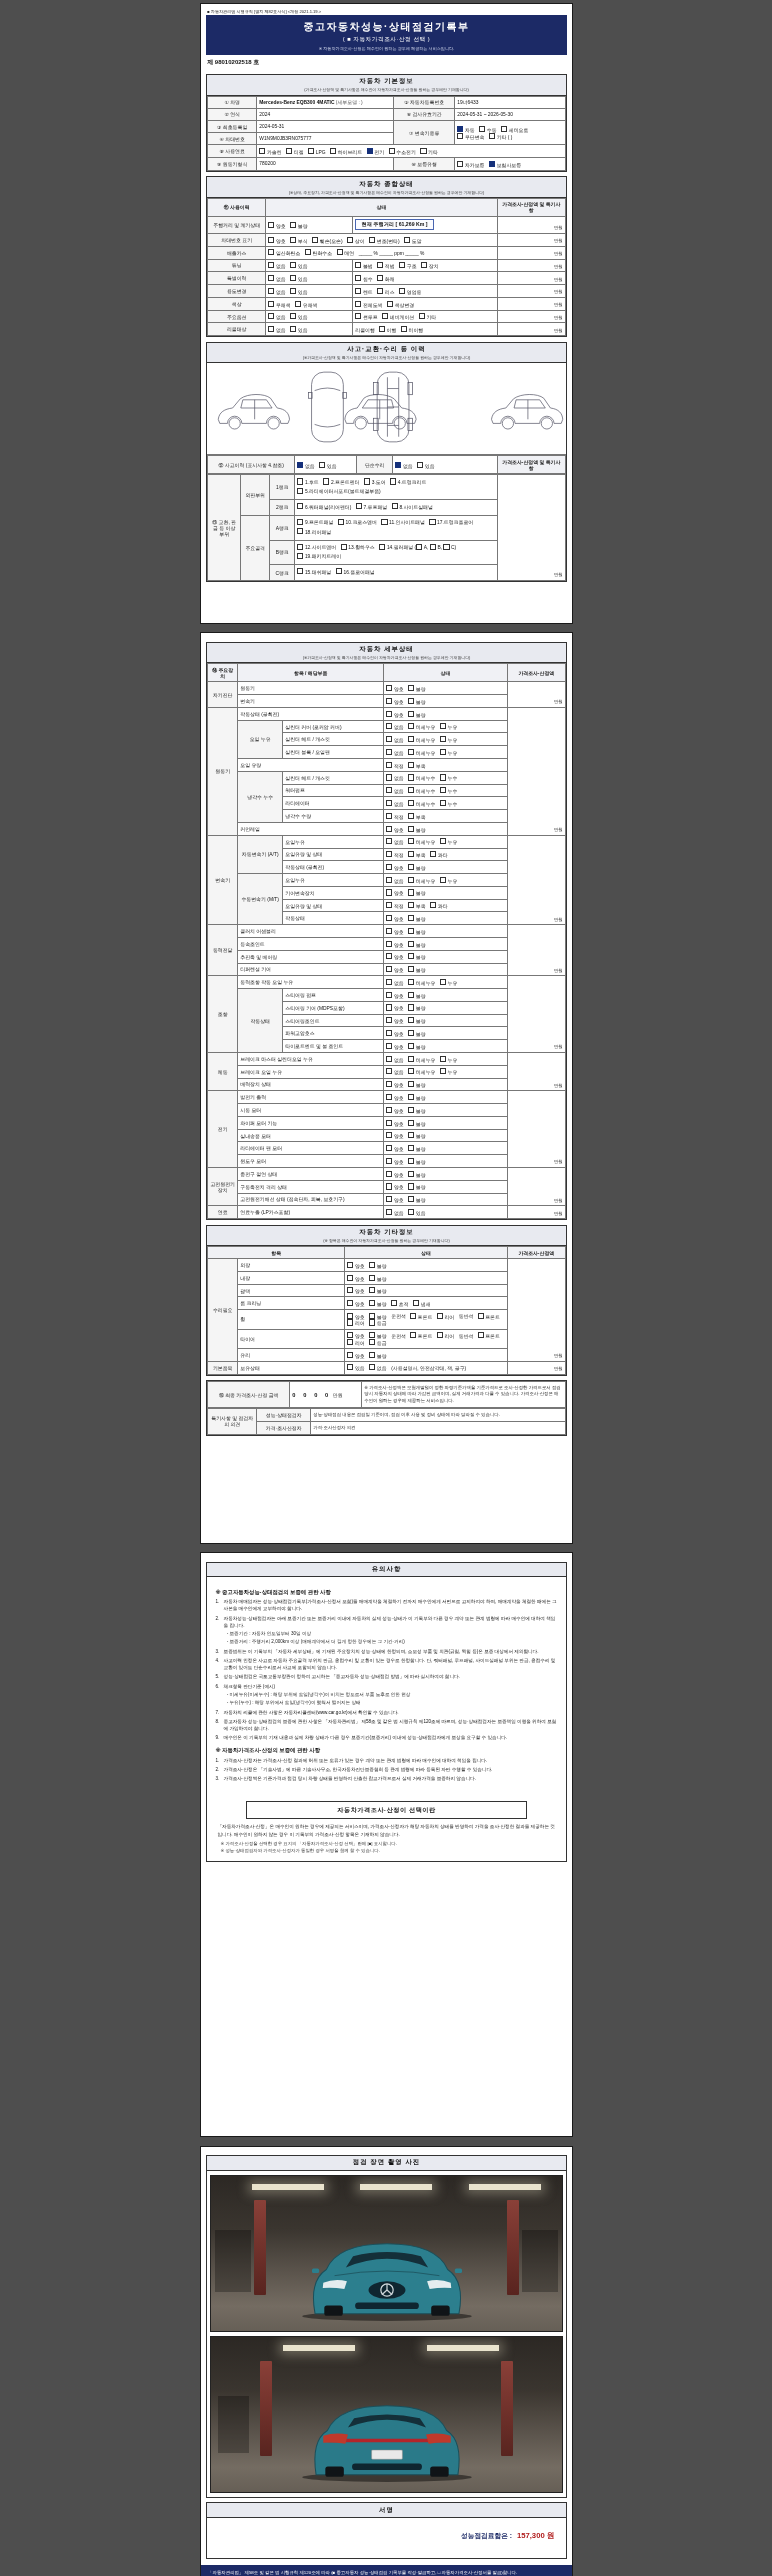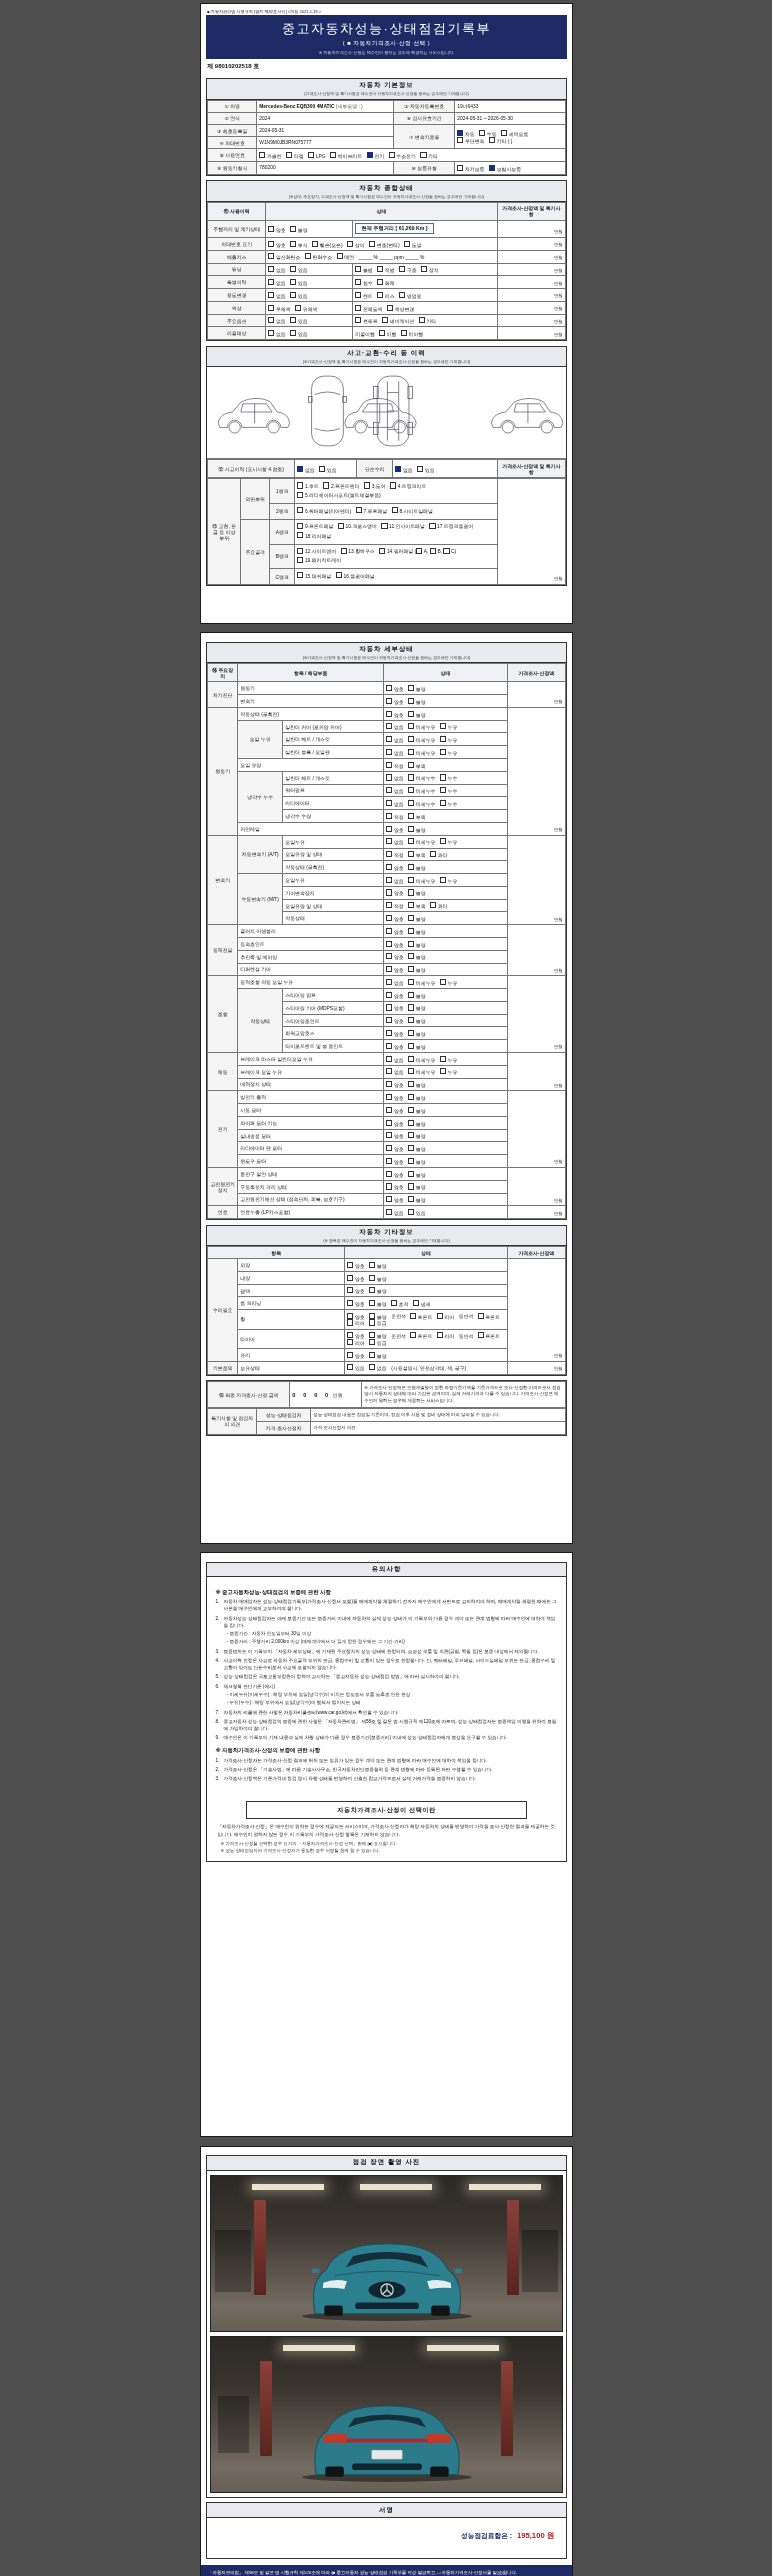--- a/index.html
+++ b/index.html
@@ -2,21 +2,21 @@
 <html style="font-size:8.2px"><head>
 <meta charset="utf-8">
 <style>
   html,body{margin:0;padding:0;background:#4e4e4e;}
   body{font-family:"Liberation Sans","DejaVu Sans",sans-serif;color:#111;}
   .wrap{width:773px;margin:0 auto;padding:3.1px 0 15.5px;}
   .page{width:373px;margin:0 auto 8.2px;background:#fff;border:0.5px solid #1a1a1a;
         padding:4.1px 5.2px 7.2px;box-sizing:border-box;position:relative;}
   .regline{font-size:4.1px;color:#222;padding:0.5px 1px 1.5px;}
   .titleband{background:#1c2a66;color:#fff;text-align:center;padding:4.6px 2.1px 3.6px;}
-  .titleband .t1{font-size:13px;font-weight:normal;letter-spacing:1.5px;}
+  .titleband .t1{font-size:10px;font-weight:bold;letter-spacing:1.5px;}
   .titleband .t2{font-size:5.7px;margin-top:2.1px;letter-spacing:0.5px;}
   .titleband .t3{font-size:4.1px;margin-top:2.1px;color:#d9dff2;}
   .docno{font-size:6px;font-weight:bold;padding:3.6px 1px 2.6px;}
   .sec{border:0.5px solid #333;margin-top:4.6px;}
   .sec-head{background:#e8eaf0;border-bottom:0.5px solid #333;text-align:center;padding:2.1px 1px;}
   .sec-head .st{font-size:6.4px;font-weight:bold;letter-spacing:1px;}
   .sec-head .sn{font-size:3.9px;color:#333;margin-top:1px;}
   table{border-collapse:collapse;width:100%;table-layout:fixed;}
   td,th{border:0.5px solid #777;font-size:4.9px;padding:2.6px 2.1px;vertical-align:middle;
         word-break:break-all;text-align:left;font-weight:normal;}
@@ -738,21 +738,21 @@
       </div>
     </div>
 
     <div class="sec">
       <div class="sec-head">
         <div class="st">서명</div>
       </div>
       <div class="signbody">
         <div class="fee">
           <span>성능점검료합은 :</span>
-          <span class="val">195,100 원</span>
+          <span class="val">157,300 원</span>
         </div>
       </div>
     </div>
 
     <div class="footband">
       <div>「자동차관리법」 제58조 및 같은 법 시행규칙 제120조에 따라 (■ 중고자동차 성능·상태점검 기록부를 작성·발급하고, □ 자동차가격조사·산정서를 발급)합니다.</div>
       <div>【Ⅴ】 표시 항목의 중고자동차 성능·상태점검 내용과 자동차가격조사·산정 내용이 사실임을 확인하고 서명 또는 날인합니다.</div>
     </div>
   </div>
 

